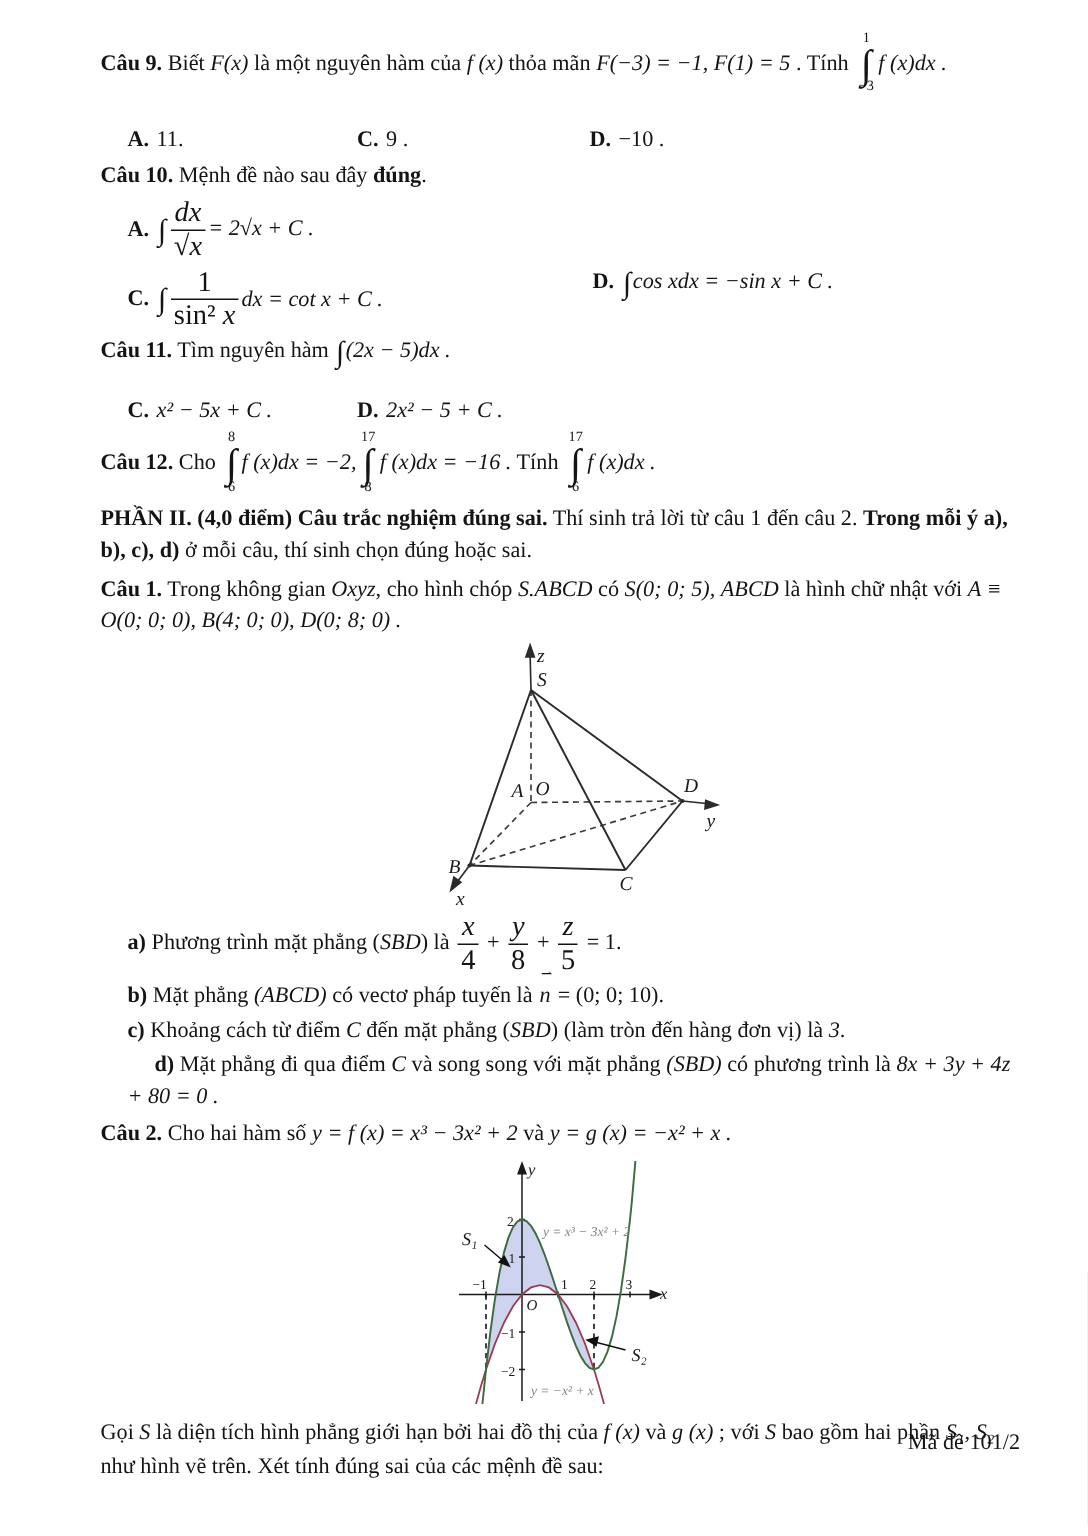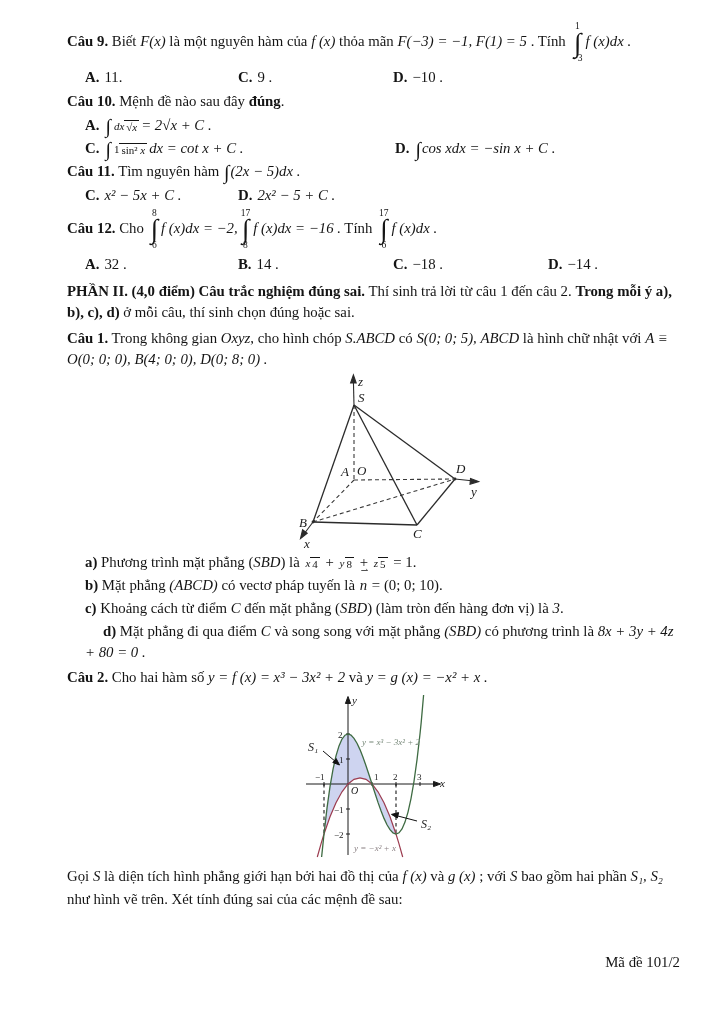--- a/index.html
+++ b/index.html
@@ -7,31 +7,31 @@
     width:725px;height:1024px;box-sizing:border-box;background:#ffffff;
     padding:22px 45px 0 67px;position:relative;
     font-family:"Liberation Serif","DejaVu Serif",serif;
     font-size:14.8px;line-height:1.42;color:#141414;margin:0 auto;
   }
   p{margin:0 0 3px 0;}
   .b{font-weight:bold;text-align:center;}
   .mi{font-style:italic;}
   .qlabel{font-weight:bold;}
   
-  .opts4{display:grid;grid-template-columns:153px 155px 155px 1fr;padding-left:18px;margin:3px 0 3px 0;}
+  .opts4{display:grid;grid-template-columns:153px 155px 155px 1fr;padding-left:18px;margin:19px 0 3px 0;}
   .opts2{display:grid;grid-template-columns:310px 1fr;padding-left:18px;margin:0 0 2px 0;}
   .opt .ol{font-weight:bold;margin-right:5px;}
   
   .bint{display:inline-flex;flex-direction:column;align-items:center;vertical-align:middle;line-height:1;margin:0 3px;}
   .bint .lt,.bint .lb{font-size:9.5px;line-height:1;}
   .bint .ig{font-size:27px;line-height:.85;}
   
   .int2{font-size:20px;vertical-align:-3px;line-height:1;margin:0 1px;}
   
-  .frac{display:inline-flex;align-items:center;vertical-align:middle;line-height:1.15;font-size:11px;margin:0 2px;}
+  .frac{display:inline-flex;flex-direction:column;align-items:center;vertical-align:middle;line-height:1.15;font-size:19px;margin:0 2px;}
   .frac .den{border-top:1px solid #141414;padding:0 2px;}
   
   .vec{position:relative;display:inline-block;margin:0 1px;}
   .vec .arr{position:absolute;top:-9px;left:1px;font-size:9px;line-height:1;}
   .figwrap{display:flex;justify-content:center;}
   .fig1wrap{margin:2px 0 2px 18px;}
   .fig2wrap{margin:2px 0 4px 20px;}
   .items{padding-left:18px;}
   .item-d{margin-left:0;padding-left:0;text-indent:18px;}
   .items p{margin-bottom:2px;}
@@ -95,26 +95,20 @@
       </span><span class="mi">f (x)dx = −2,</span><span class="bint">
         <span class="lt">17</span>
         <span class="ig">∫</span>
         <span class="lb">8</span>
       </span><span class="mi">f (x)dx = −16 .</span><span> Tính </span><span class="bint">
         <span class="lt">17</span>
         <span class="ig">∫</span>
         <span class="lb">6</span>
       </span><span class="mi">f (x)dx .</span>
   </p>
-  <div class="opts4">
-    <span class="opt"><span class="ol">A.</span><span>32 .</span></span>
-    <span class="opt"><span class="ol">B.</span><span>14 .</span></span>
-    <span class="opt"><span class="ol">C.</span><span>−18 .</span></span>
-    <span class="opt"><span class="ol">D.</span><span>−14 .</span></span>
-  </div>
 
   <p style="margin:6px 0 5px 0;"><span class="b">PHẦN II. (4,0 điểm) Câu trắc nghiệm đúng sai.</span><span> Thí sinh trả lời từ câu 1 đến câu 2. </span><span class="b">Trong mỗi ý a), b), c), d)</span><span> ở mỗi câu, thí sinh chọn đúng hoặc sai.</span></p>
 
   <p style="margin-bottom:1px;">
     <span class="qlabel">Câu 1.</span><span><span> Trong không gian </span><span class="mi">Oxyz</span><span>,  cho hình chóp </span><span class="mi">S.ABCD</span><span>  có  </span><span class="mi">S(0; 0; 5),</span><span>  </span><span class="mi">ABCD</span><span>  là hình chữ nhật với  </span><span class="mi">A ≡ O(0; 0; 0), B(4; 0; 0), D(0; 8; 0) .</span></span>
   </p>
 
   <div class="figwrap fig1wrap">
     <svg width="215" height="178" viewBox="0 0 215 178">
 

